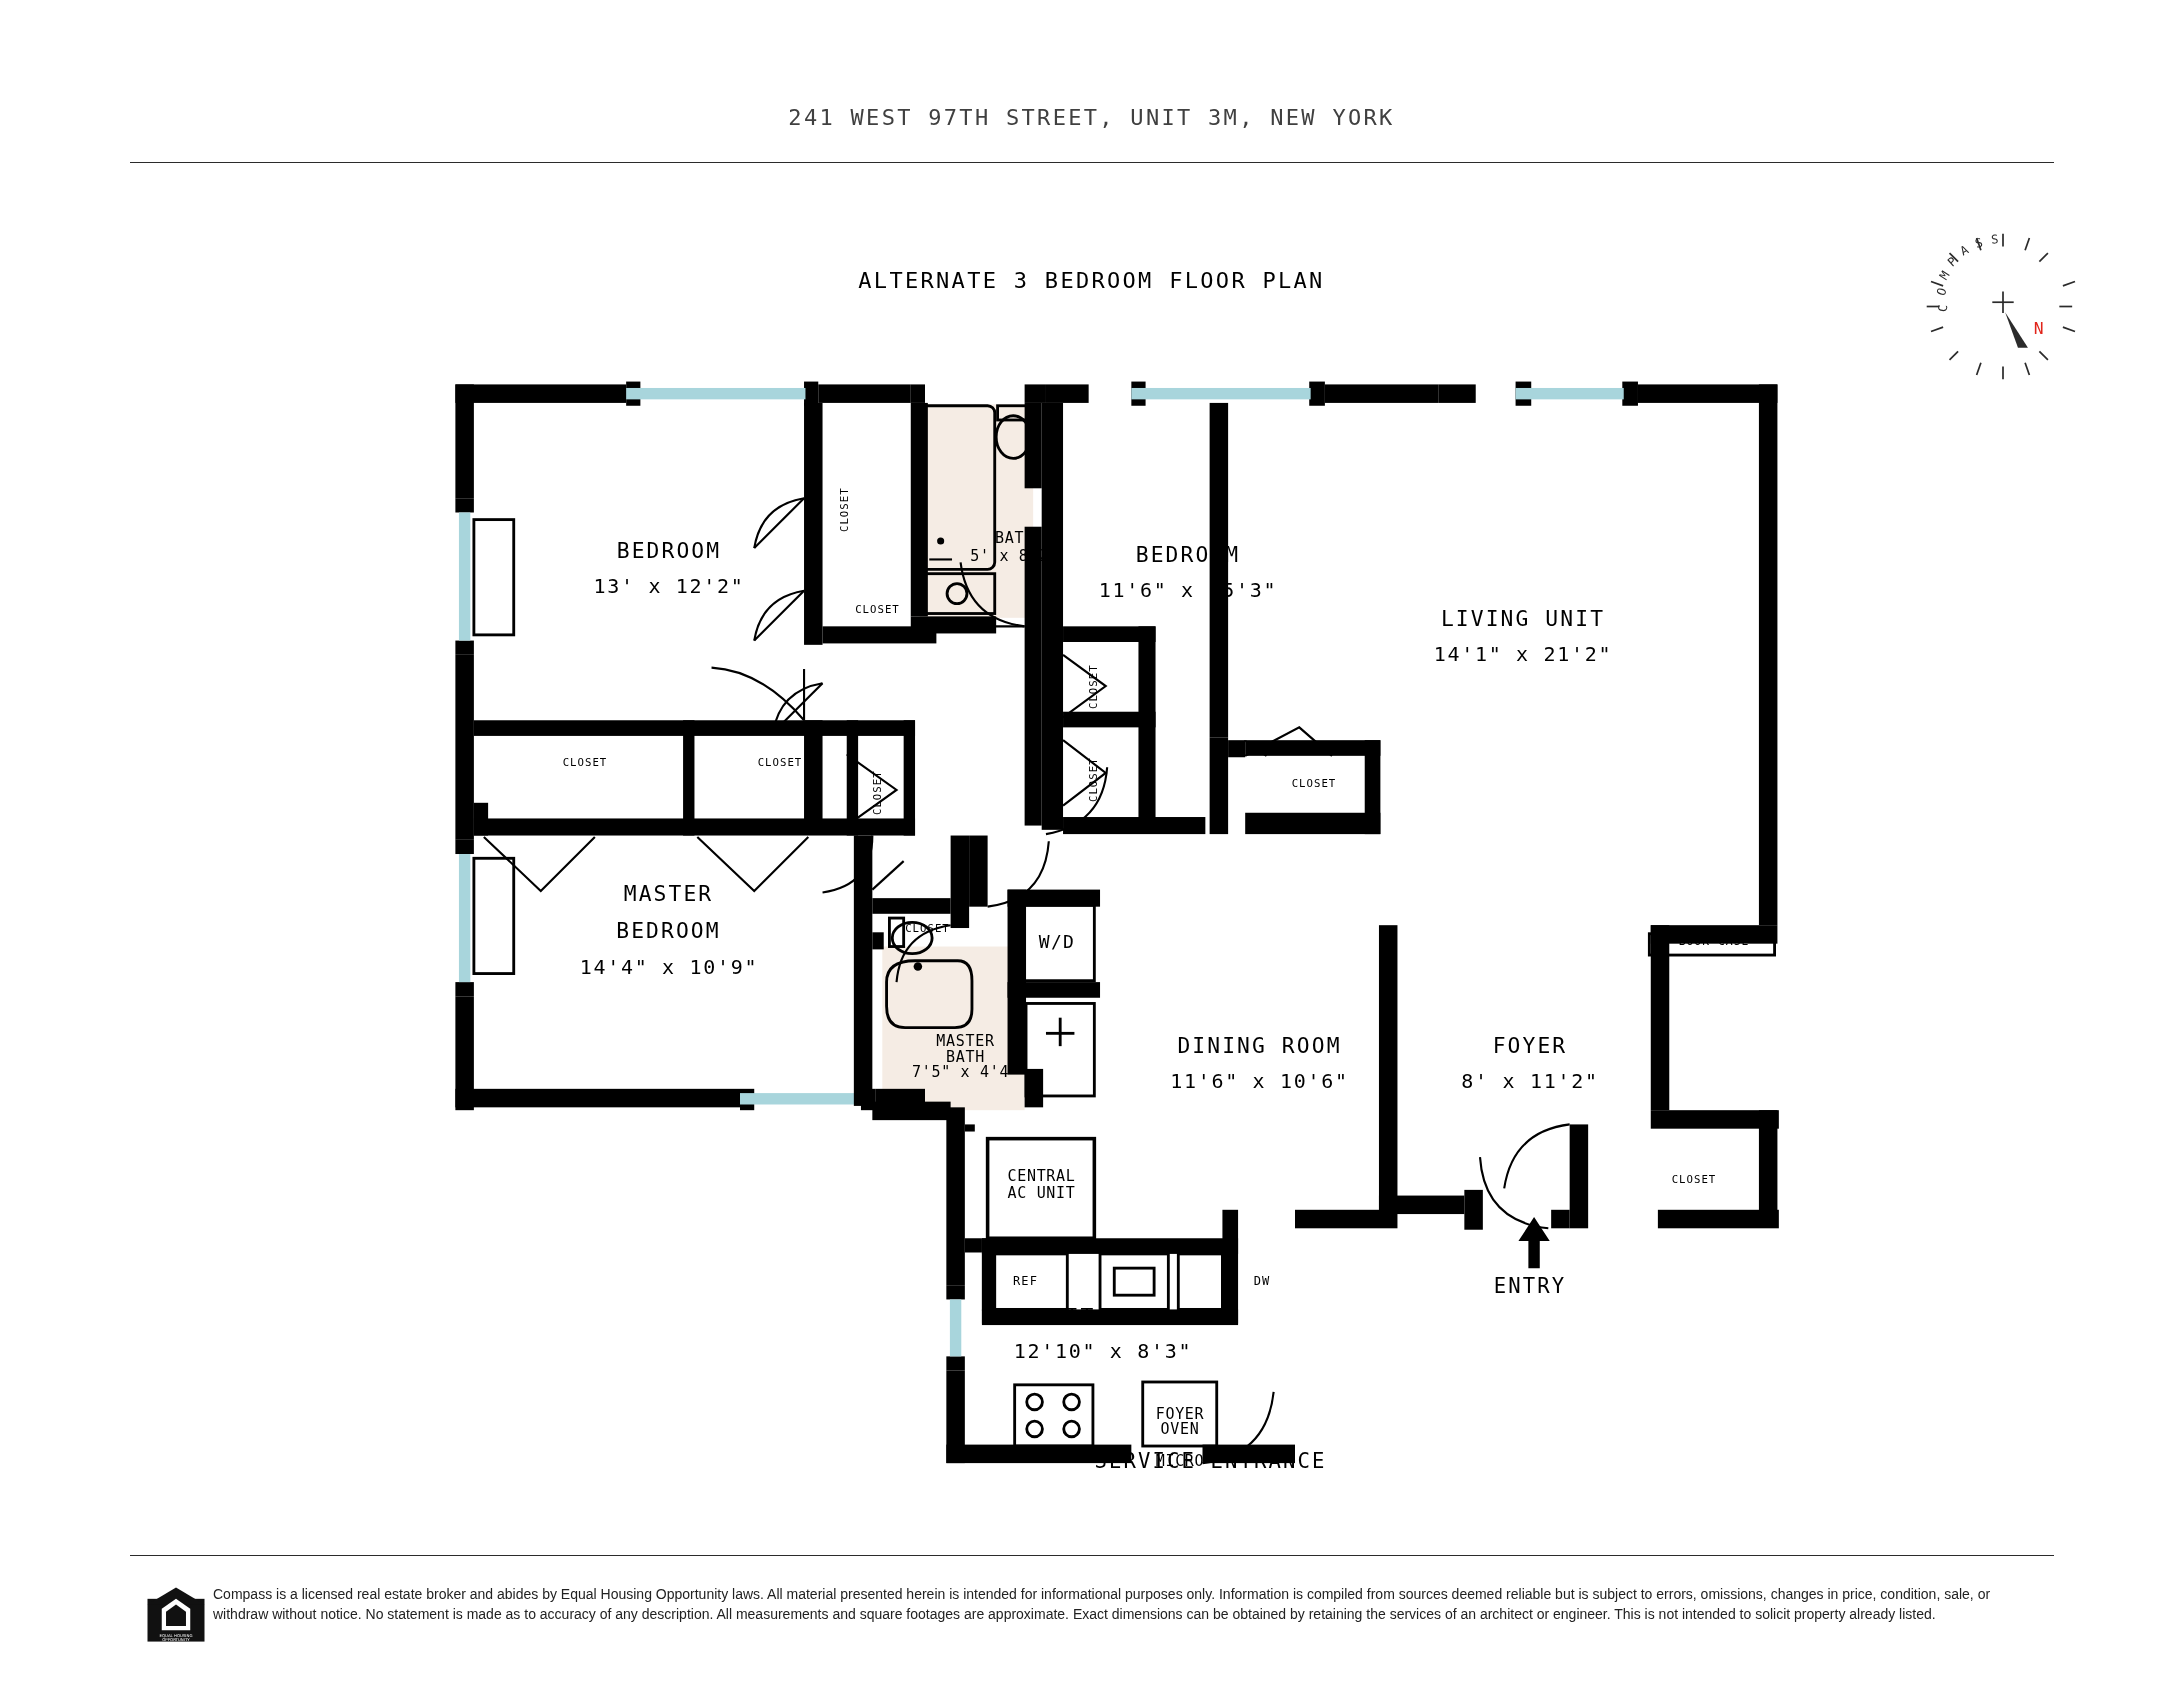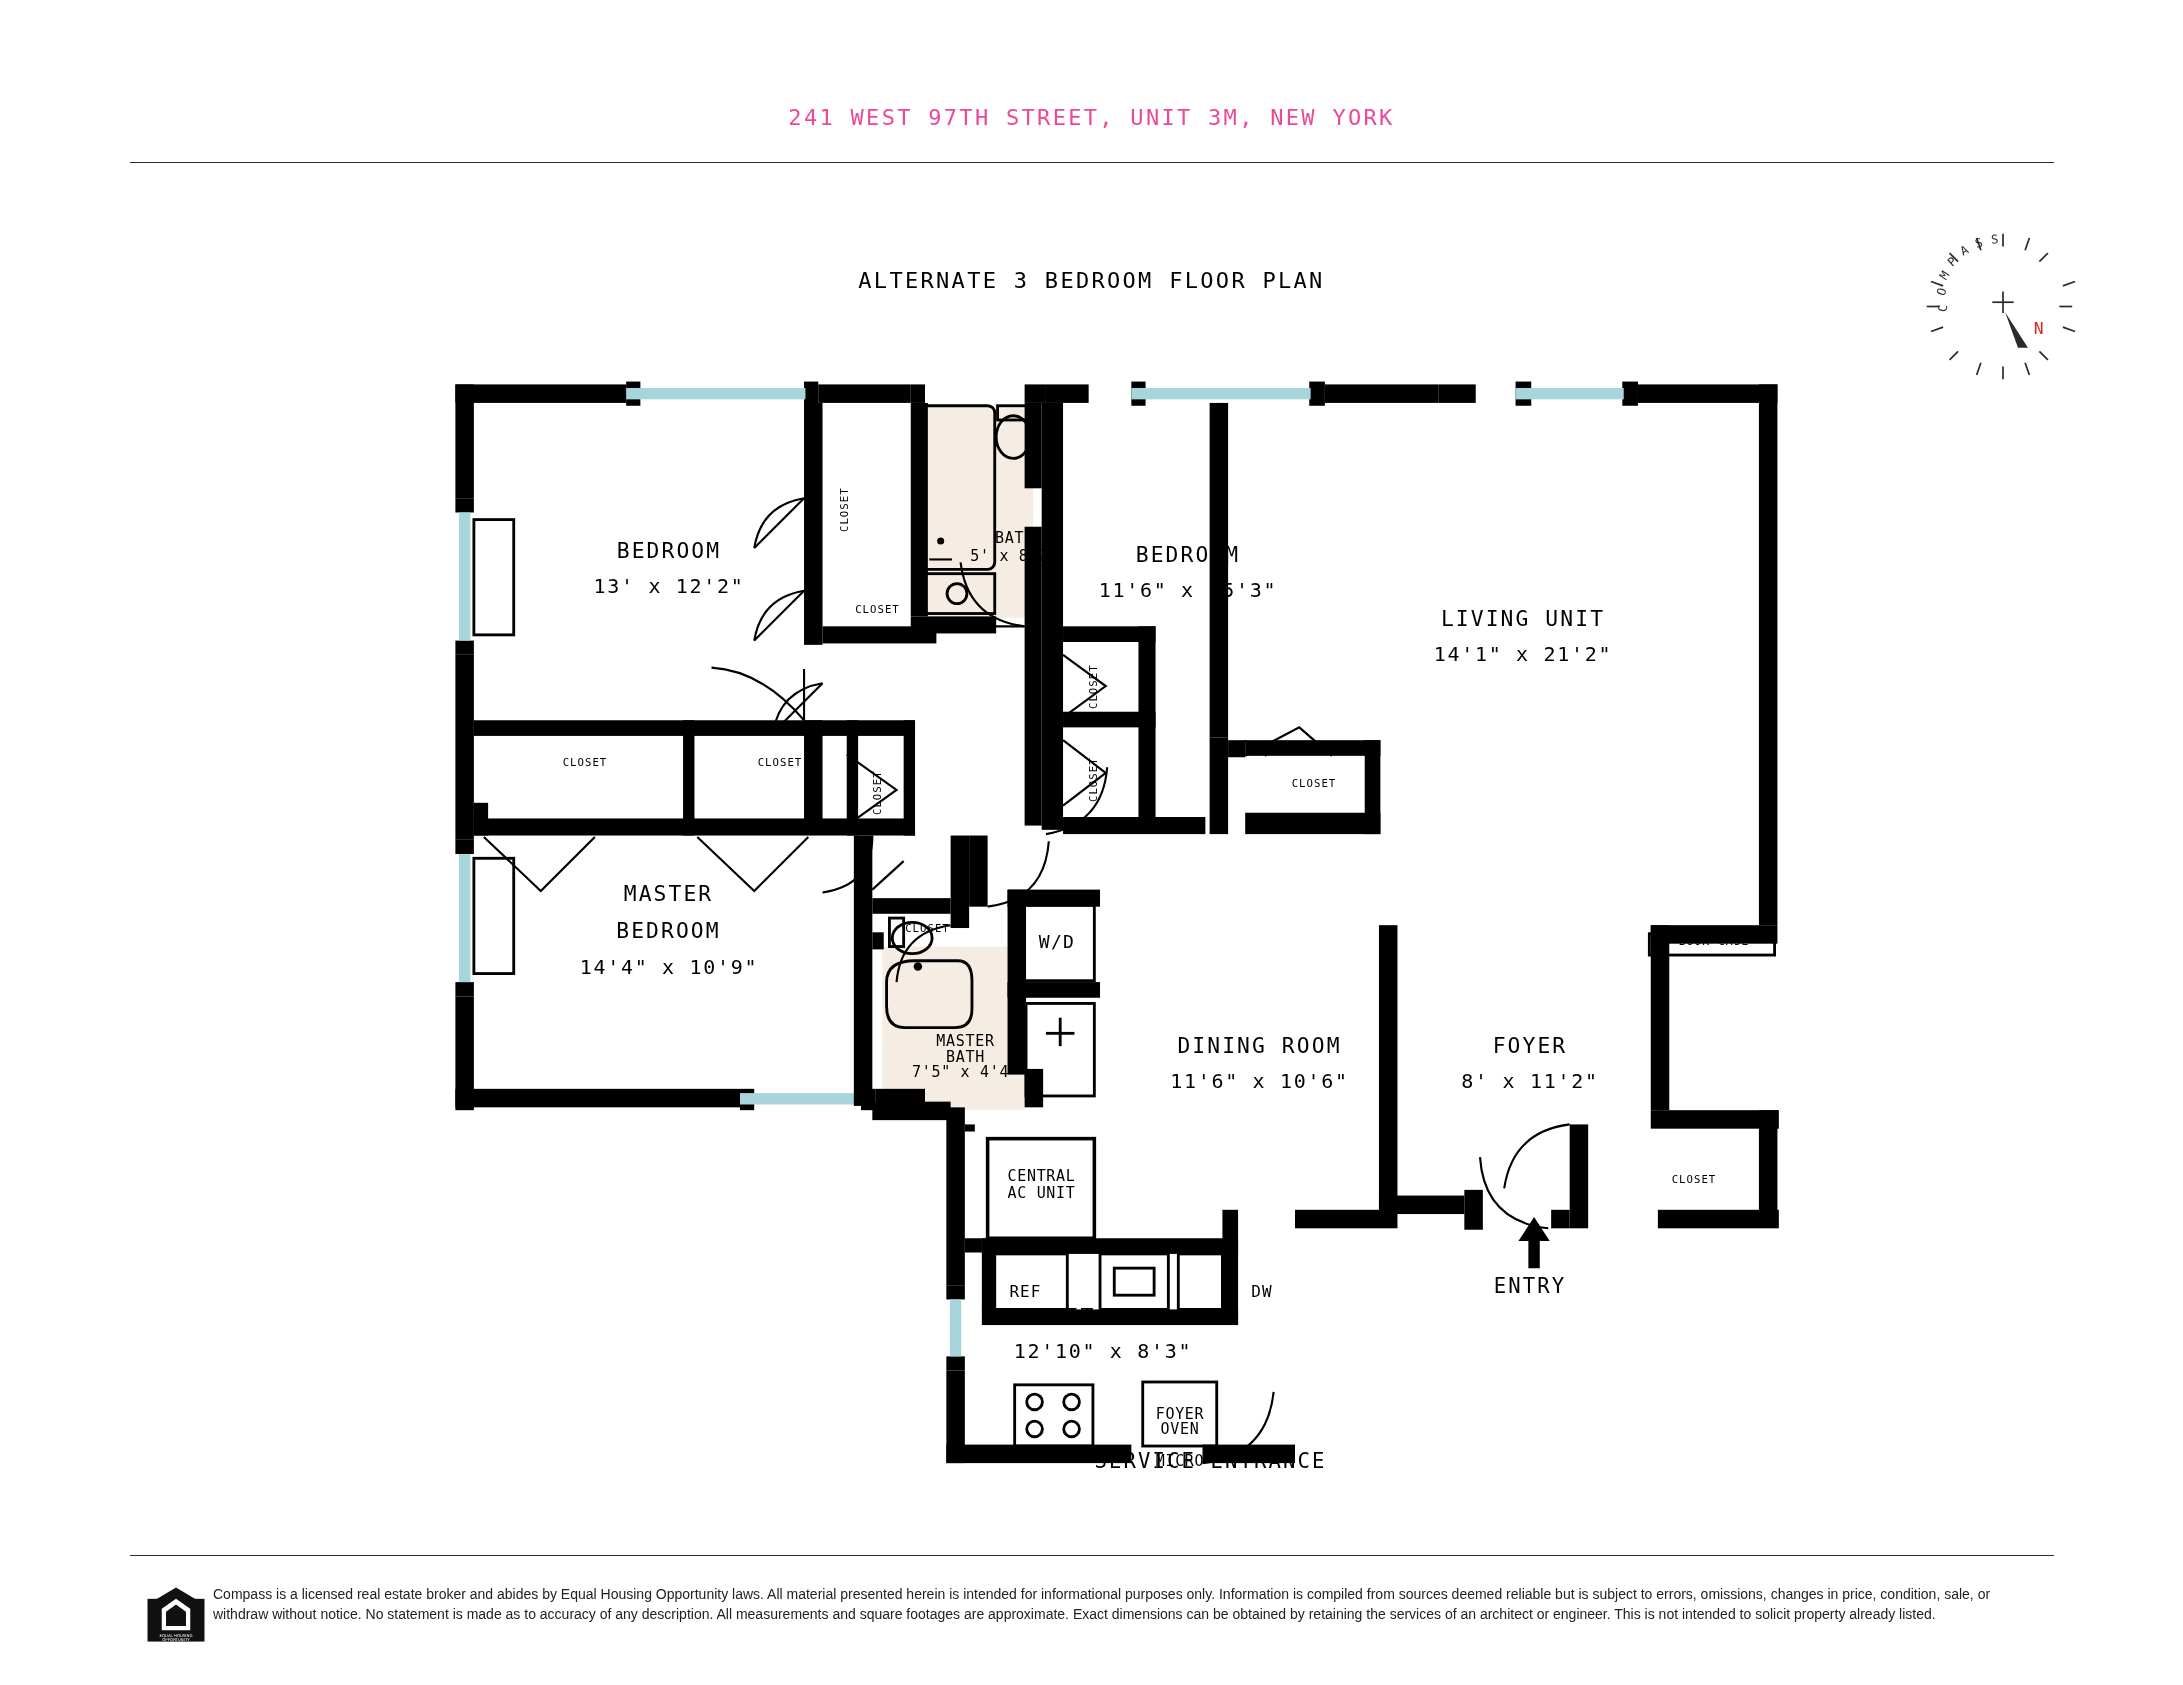--- a/index.html
+++ b/index.html
@@ -6,21 +6,21 @@
   body {
     width:2183px; height:1686px;
     font-family:"DejaVu Sans Mono", monospace;
     color:#000000;
     position:relative;
     overflow:hidden;
   }
   .addr {
     position:absolute; left:0; top:105px; width:2183px;
     text-align:center;
-    font-size:22px; letter-spacing:2.3px; color:#ec4899;
+    font-size:22px; letter-spacing:2.3px; color:#404040;
   }
   .rule {
     position:absolute; left:130px; top:162px; width:1924px; height:1.4px;
     background:#2b2b2b;
   }
   .plan-title {
     position:absolute; left:0; top:240px; width:2183px;
     text-align:center; font-size:22px; letter-spacing:2.3px;margin-top:28px;
   }
   
@@ -31,21 +31,21 @@
   .plan { position:absolute; left:0; top:0; width:2183px; height:1686px; }
   .plan svg { display:block; }
 
   
   .lbl { position:absolute; text-align:center; letter-spacing:1.8px; }
   .room-name { font-size:21.3px; letter-spacing:2.1px; }
   .room-dim  { font-size:20px; letter-spacing:1.7px; }
   .closet-lbl { font-size:10.7px; letter-spacing:1px; }
   .closet-v { writing-mode:vertical-rl; text-orientation:mixed; transform:rotate(180deg); }
   .small-lbl { font-size:15px; letter-spacing:0.7px; line-height:1.25;text-align:center; }
-  .appl-lbl { font-size:16px; letter-spacing:1.1px;margin-top:8px; }
+  .appl-lbl { font-size:12px; letter-spacing:1.1px; }
   .wd-lbl { font-size:18px; letter-spacing:1.4px; }
   .bookcase-v { writing-mode:vertical-rl; text-orientation:mixed; transform:rotate(180deg); font-size:11.4px; letter-spacing:1.1px; }
   .entrance-lbl { font-size:20.6px; letter-spacing:2.1px; }
 
   
   .footer {
     position:absolute; left:130px; top:1555px; width:1924px; height:1.4px; background:#2b2b2b;
   }
   .ehlogo { position:absolute; left:146px; top:1586px; width:60px; height:57px; }
   .disclaimer {

